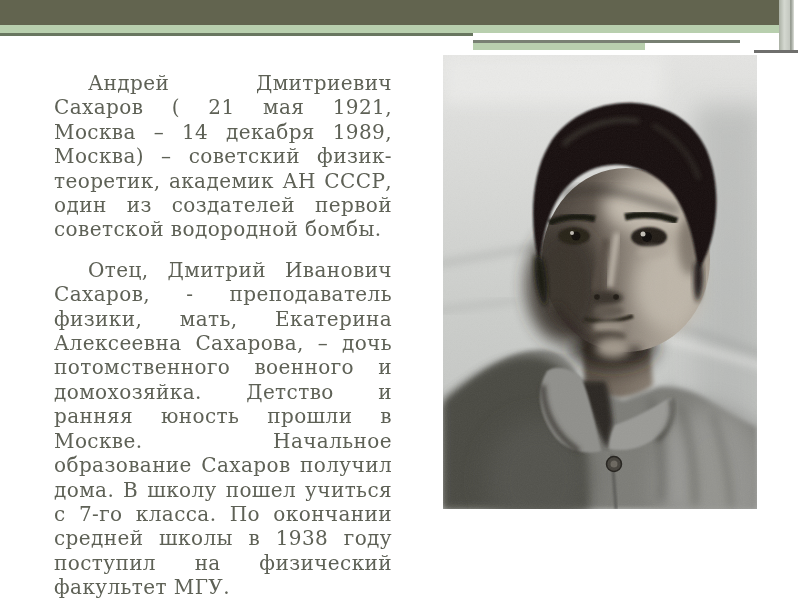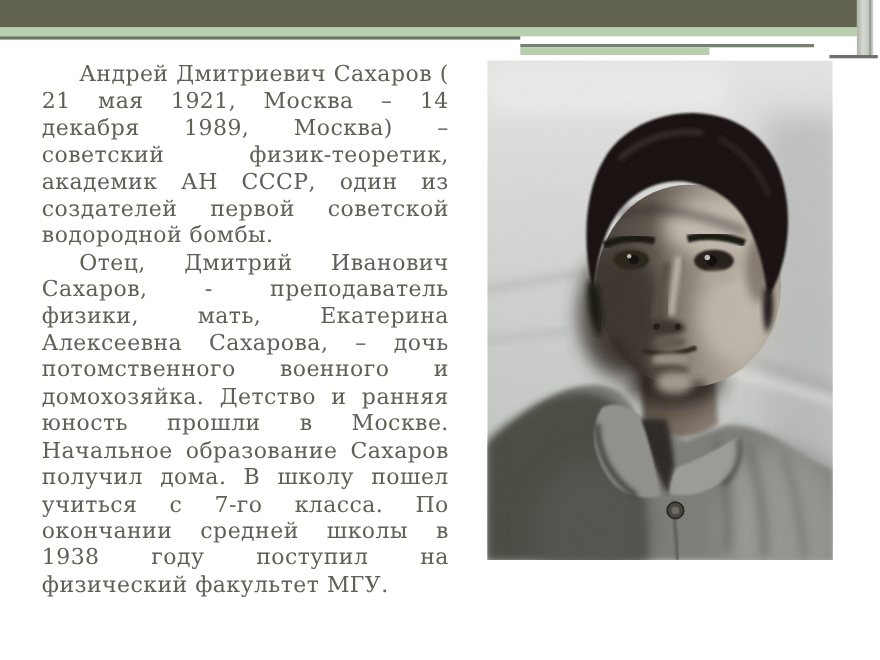--- a/index.html
+++ b/index.html
@@ -20,21 +20,21 @@
     background:linear-gradient(90deg,#aab0a4 0,#d4d8d0 35%,#c4c8c0 70%,#8f958b 78%,#dde0da 100%);}
   .accent-line-right{position:absolute;left:754px;top:50px;width:44px;height:3px;background:var(--accent-line-right,#6f6f6d);}
 
   
   .text-block{
     position:absolute;left:38px;top:55px;width:370px;
     color:var(--body-text,#5e6156);
     font-size:20px;line-height:24.4px;letter-spacing:.4px;
     text-align:justify;
   }
-  .text-block p{margin:0;text-indent:34px;}
+  .text-block p{margin:16px;text-indent:34px;}
 
   
   .photo{position:absolute;left:443px;top:55px;width:314px;height:454px;margin:0;}
   .photo svg{display:block;width:314px;height:454px;}
 </style>
 </head>
 <body>
 
 <div class="slide">
 

